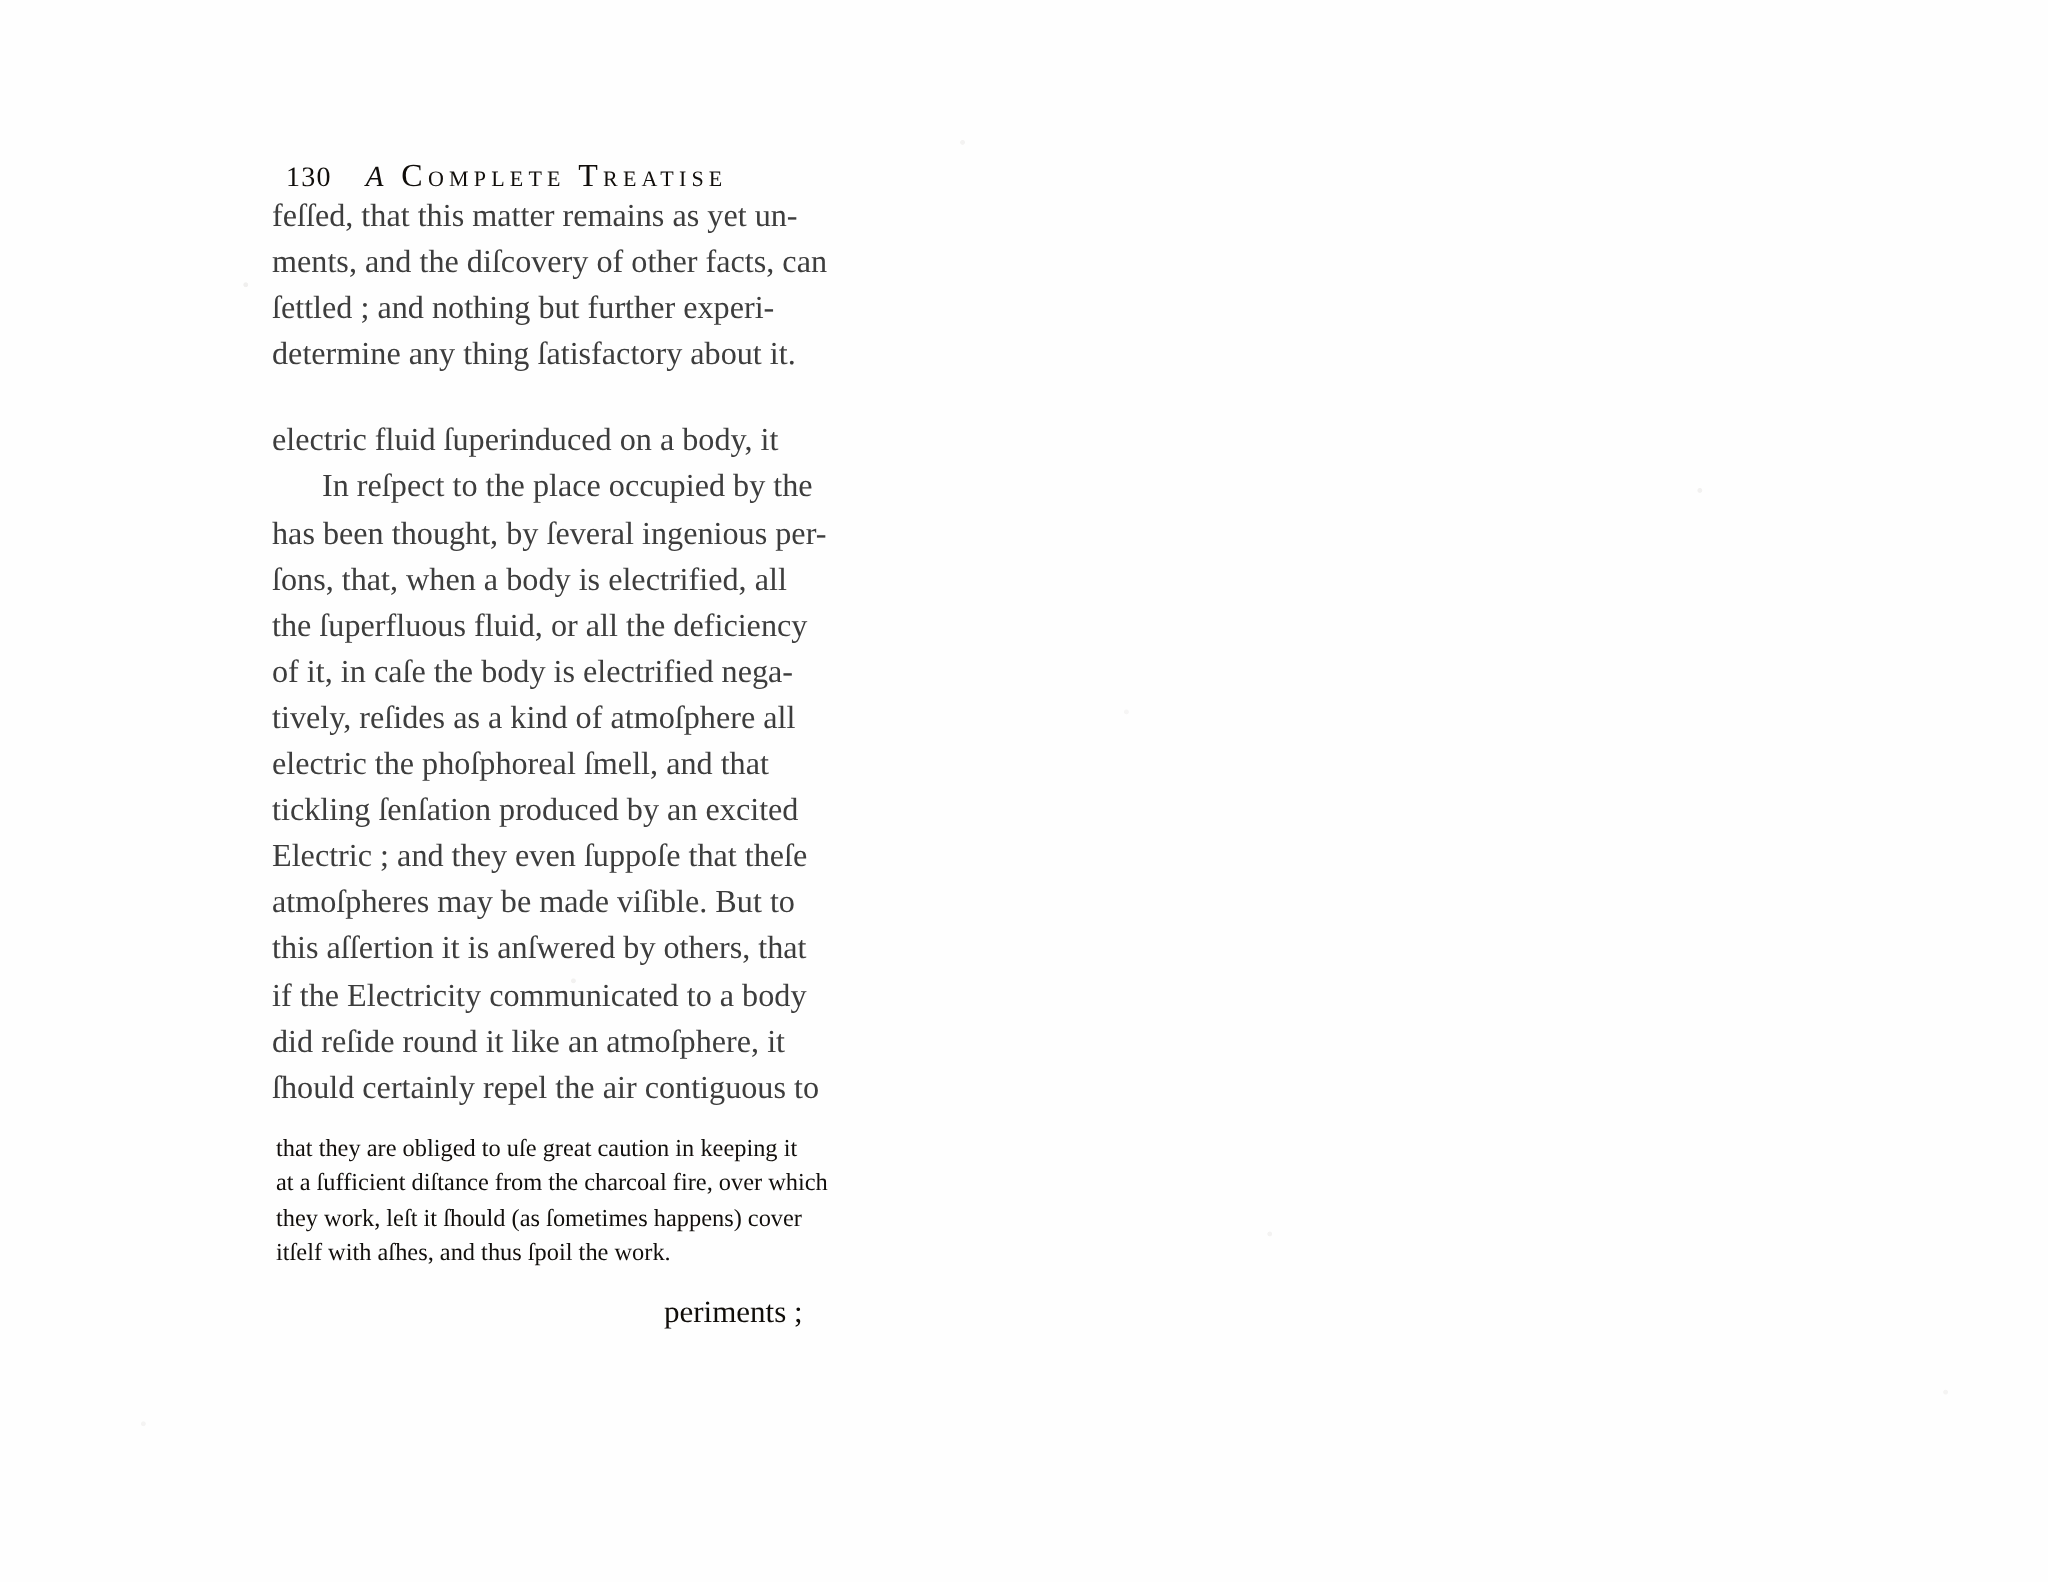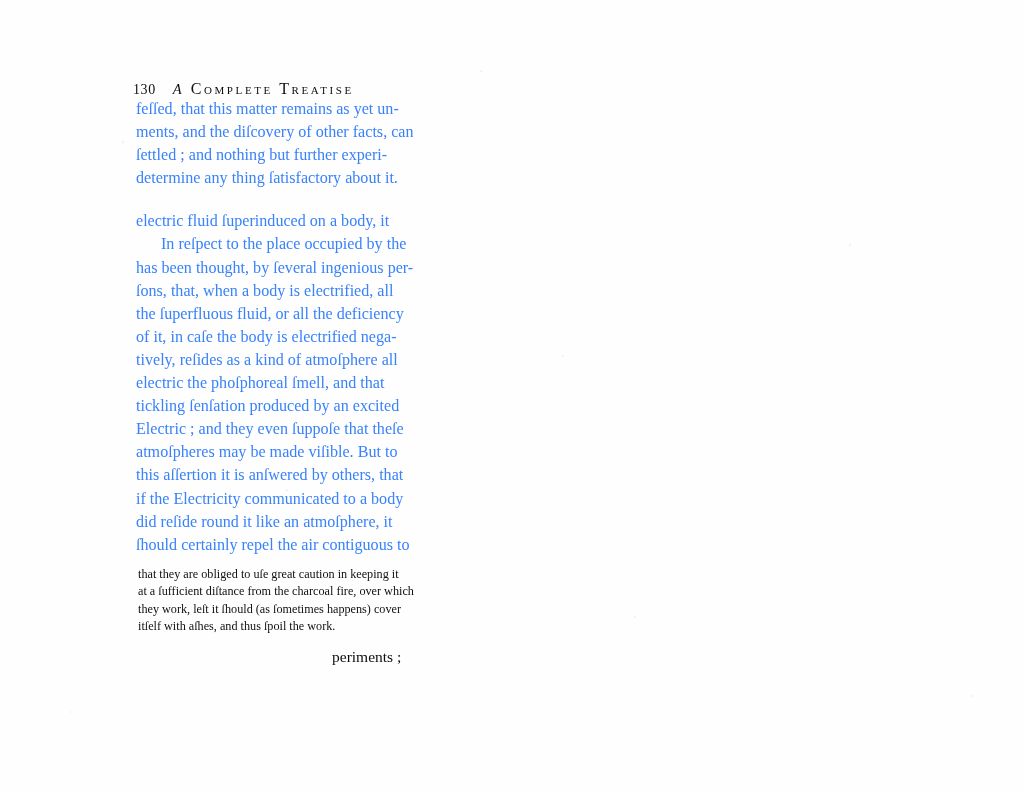--- a/index.html
+++ b/index.html
@@ -41,21 +41,21 @@
   .page-left  { left: 0;    width: 512px; }
   .page-right { left: 512px; width: 512px; }
 
   
   .running-head {
     position: absolute;
     font-size: 15.5px;
     white-space: nowrap;
     color: #15120f;
   }
-  .rh-left  { left: 133px; top: 80px; }
+  .rh-left  { left: 143px; top: 80px; }
 
   .folio {
     font-size: 14px;
     letter-spacing: 0.6px;
   }
   .rh-word-italic {
     font-style: italic;
     font-size: 14.5px;
   }
   .rh-caps {
@@ -65,21 +65,21 @@
   }
   .rh-gap-lg { display: inline-block; width: 17px; }
   .rh-gap-sm { display: inline-block; width: 9px; }
 
   
   .col {
     position: absolute;
     font-size: 16.1px;
     line-height: 23.1px;
     text-align: justify;
-    color: #3b82f6;
+    color: #404040;
   }
   .col-left  { left: 136px; top: 97px;  width: 306px; }
 
   .col p {
     margin: 0;
     text-indent: 0;
   }
   .col p.gap-before { margin-top: 20px; }
 
   

